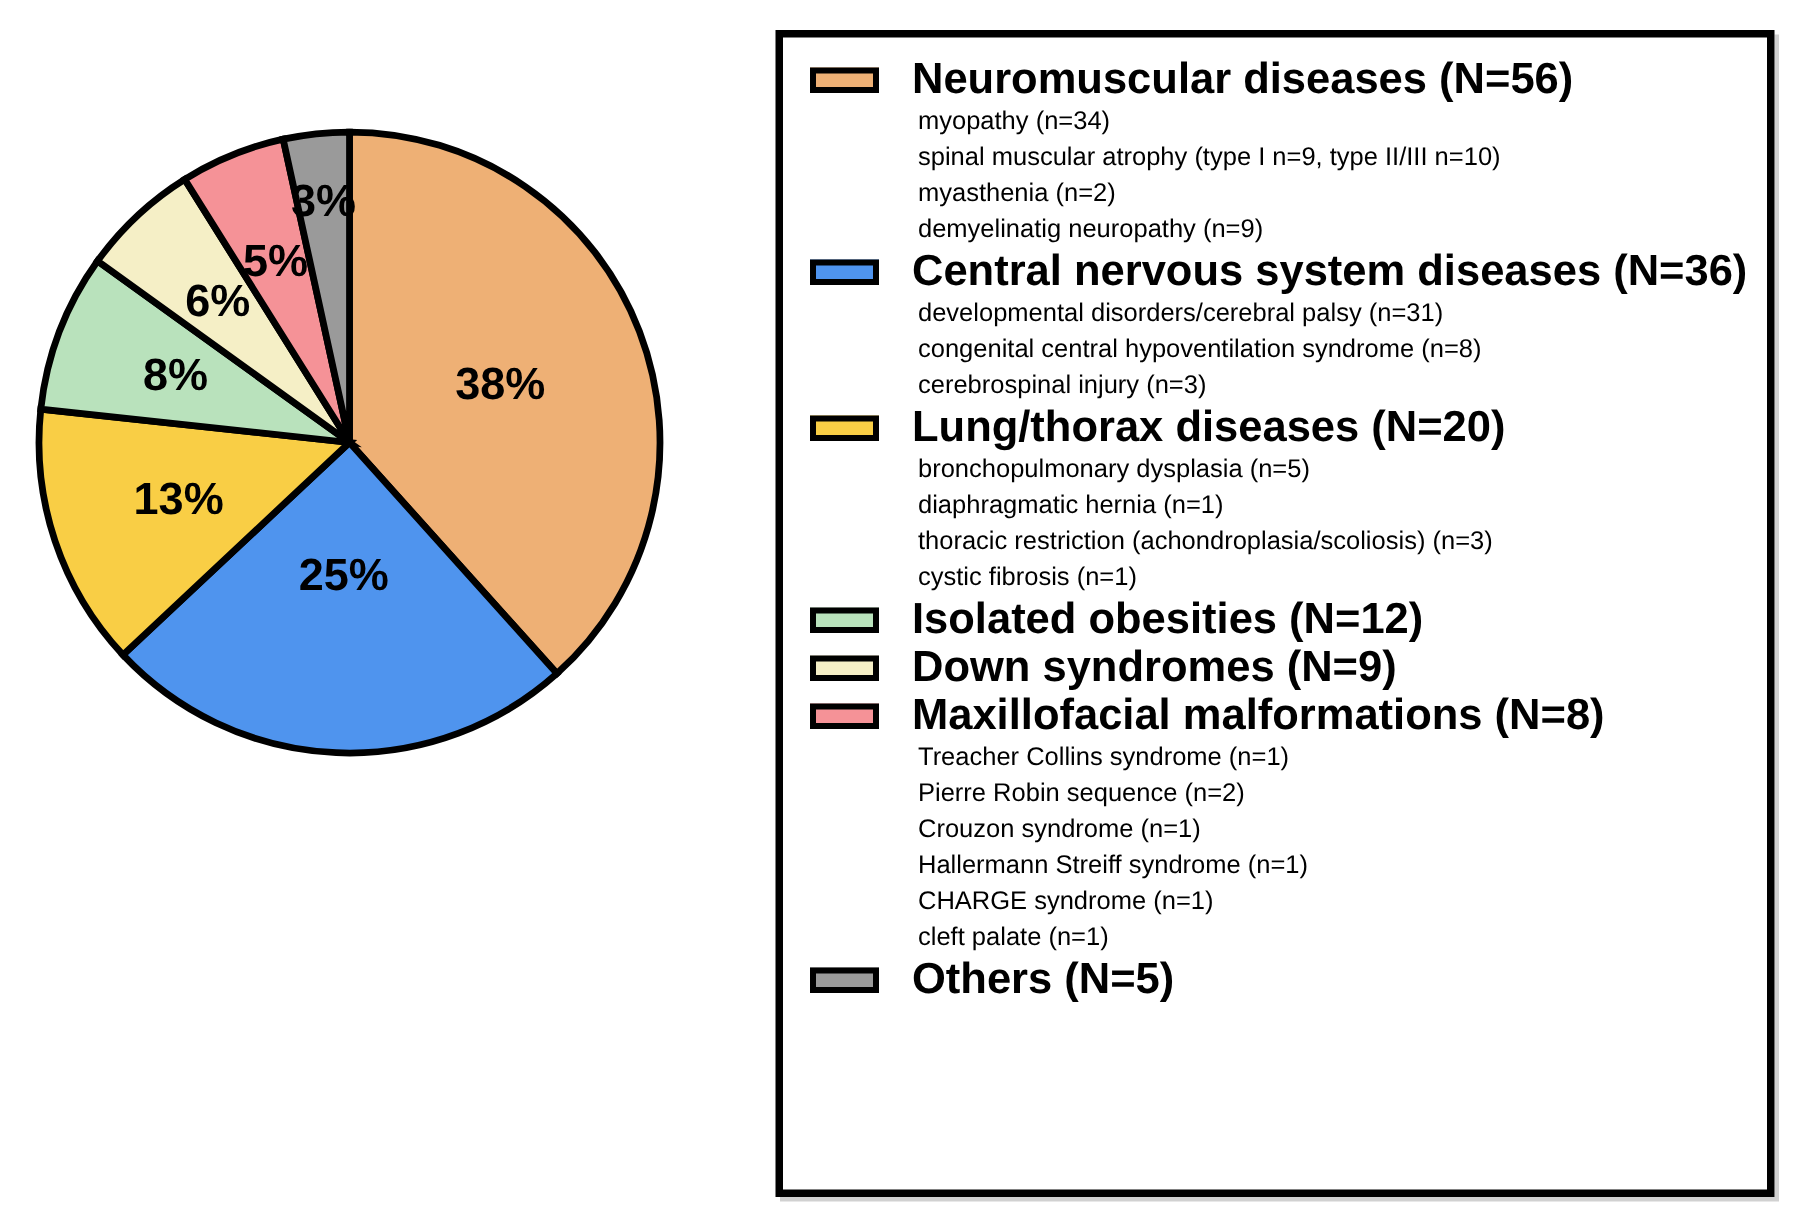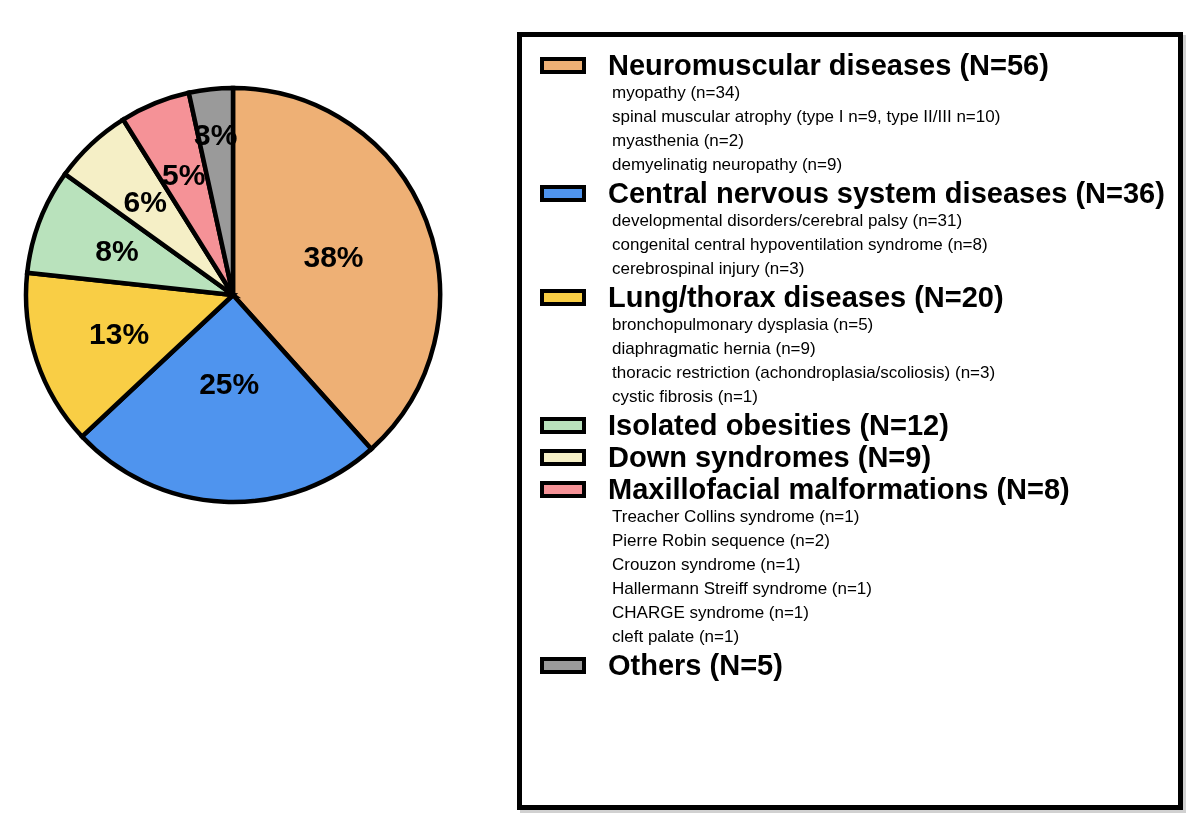--- a/index.html
+++ b/index.html
@@ -6,21 +6,21 @@
   body {
     width: 1200px; height: 819px; position: relative; overflow: hidden;
     font-family: "Liberation Sans", sans-serif; color: #000;
   }
   #pie-svg { position: absolute; left: 0; top: 0; }
   .pct-label {
     font-family: "Liberation Sans", sans-serif;
     font-weight: bold; font-size: 30px; fill: #000;
   }
   .legend-box {
-    position: absolute; left: 517px; top: 32px; width: 666px; height: 778px;
+    position: absolute; left: 517px; top: 20px; width: 666px; height: 778px;
     box-sizing: border-box; border: 5px solid #000; background: #fff;
     box-shadow: 3px 3px 0 rgba(0,0,0,0.18);
     padding: 12px 10px 0 18px; overflow: hidden;
   }
   .lg-group { margin: 0; }
   .lg-head { display: flex; align-items: center; height: 32px; }
   .lg-group:first-child .lg-head { margin-top: 0; }
   .swatch {
     display: inline-block; width: 38px; height: 9px;
     border: 4px solid #000; margin-right: 22px; flex: 0 0 auto;
@@ -80,21 +80,21 @@
           <div class="lg-item">cerebrospinal injury (n=3)</div>
         </div>
       </div>
       <div class="lg-group">
         <div class="lg-head">
           <span class="swatch" style="background: rgb(249, 206, 69);"></span>
           <span class="lg-title">Lung/thorax diseases (N=20)</span>
         </div>
         <div class="lg-items">
           <div class="lg-item">bronchopulmonary dysplasia (n=5)</div>
-          <div class="lg-item">diaphragmatic hernia (n=9)</div>
+          <div class="lg-item">diaphragmatic hernia (n=1)</div>
           <div class="lg-item">thoracic restriction (achondroplasia/scoliosis) (n=3)</div>
           <div class="lg-item">cystic fibrosis (n=1)</div>
         </div>
       </div>
       <div class="lg-group">
         <div class="lg-head">
           <span class="swatch" style="background: rgb(185, 226, 188);"></span>
           <span class="lg-title">Isolated obesities (N=12)</span>
         </div>
       </div>

